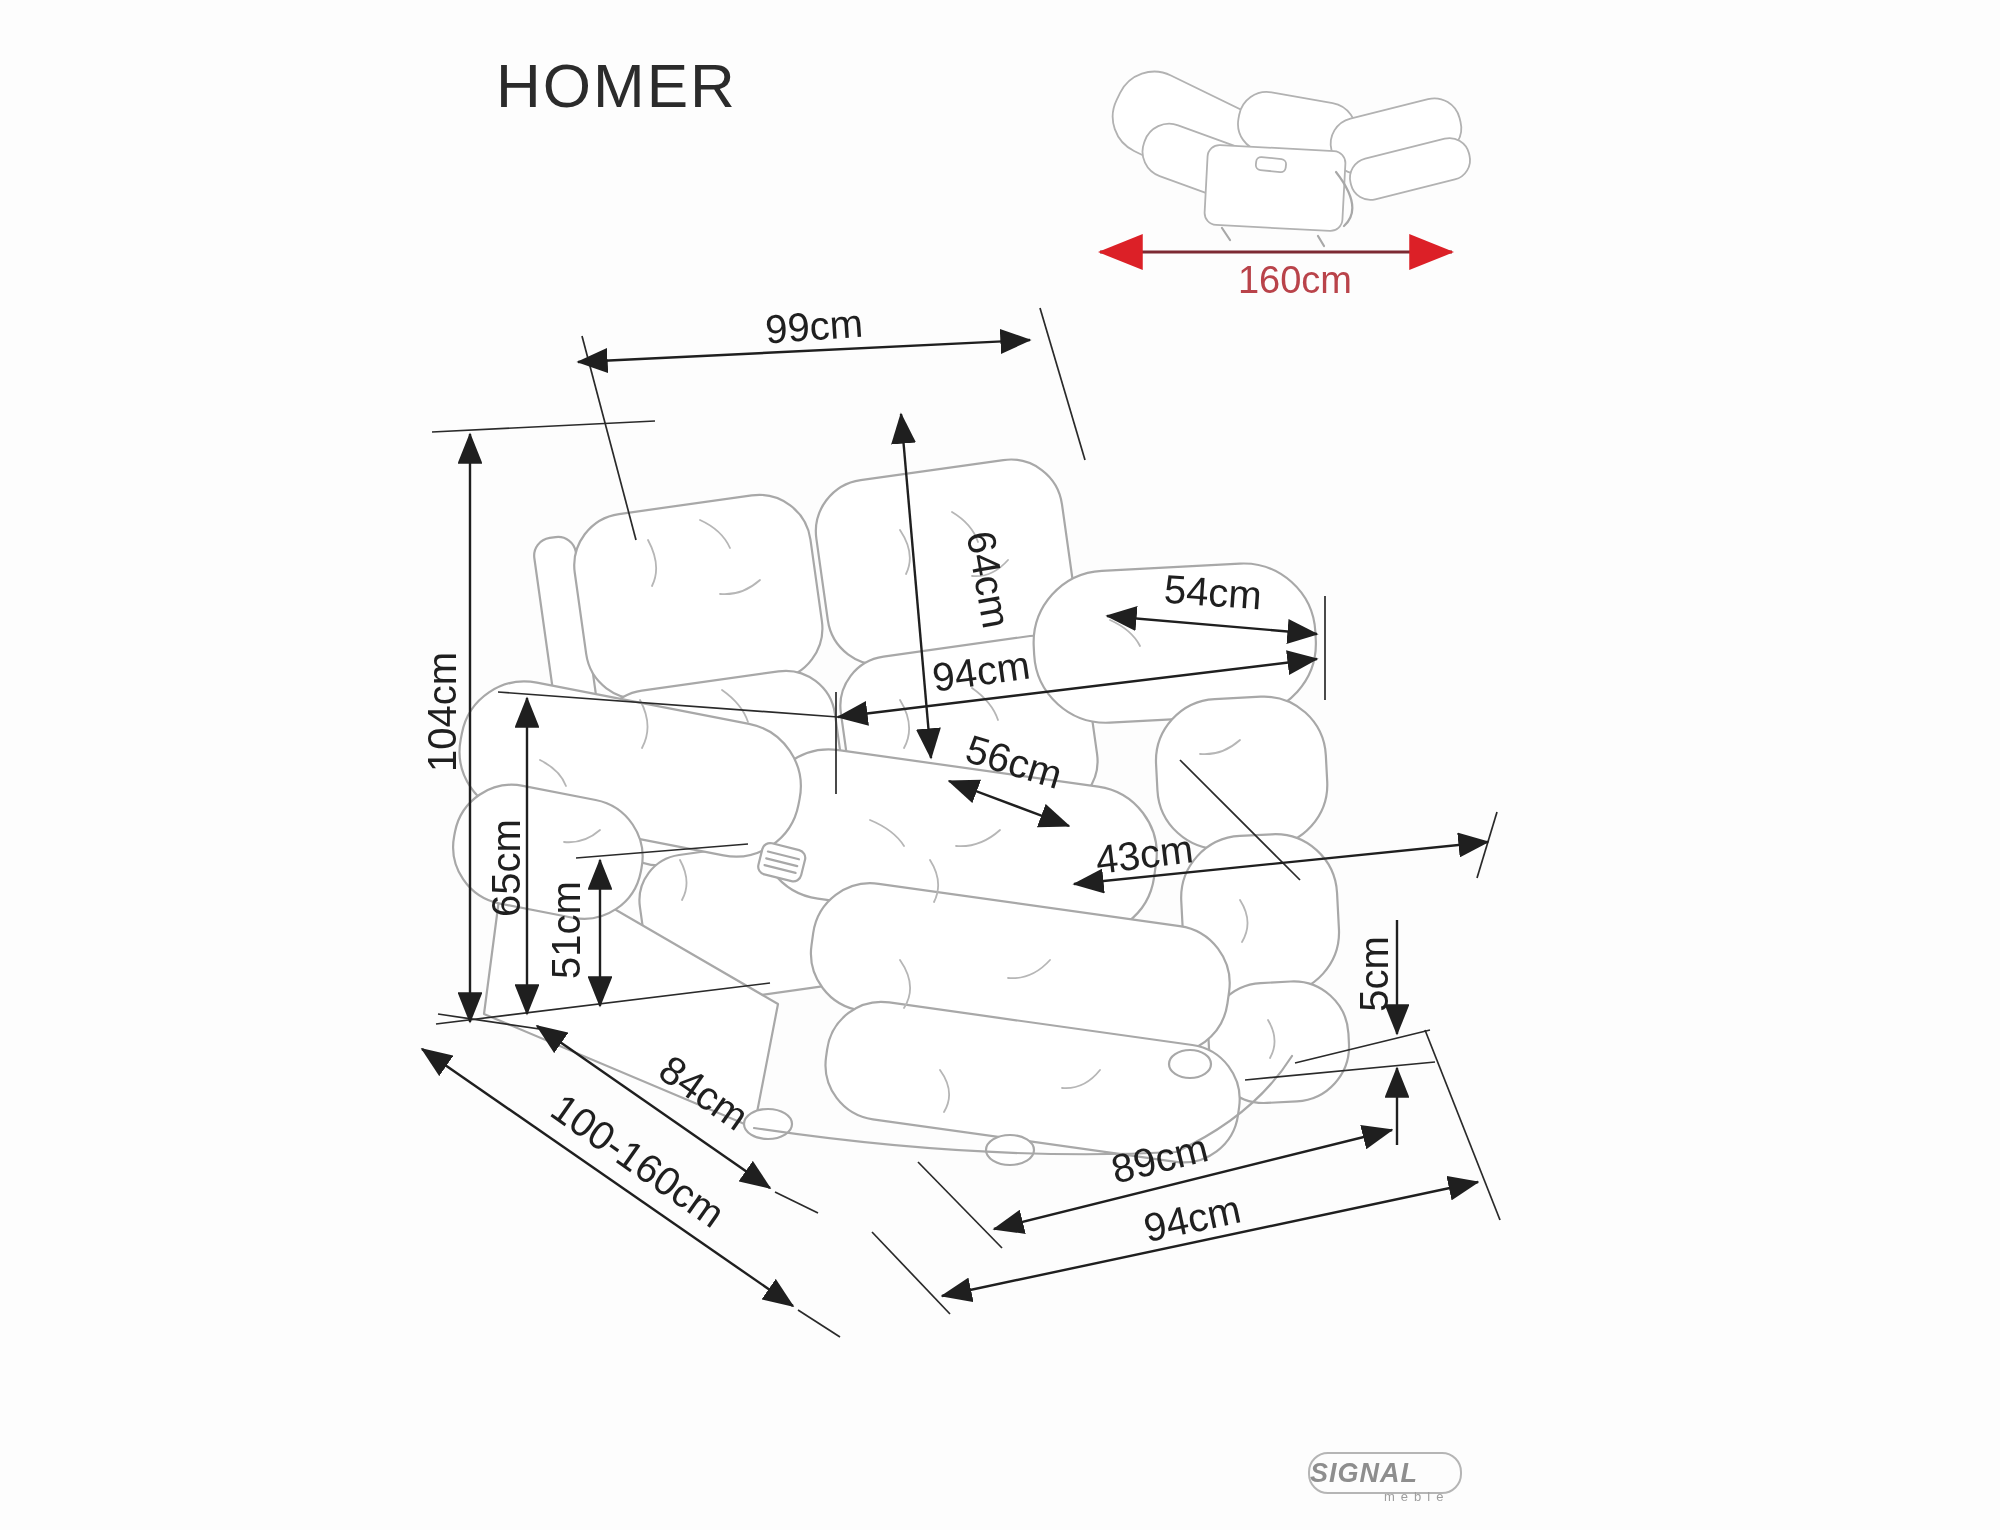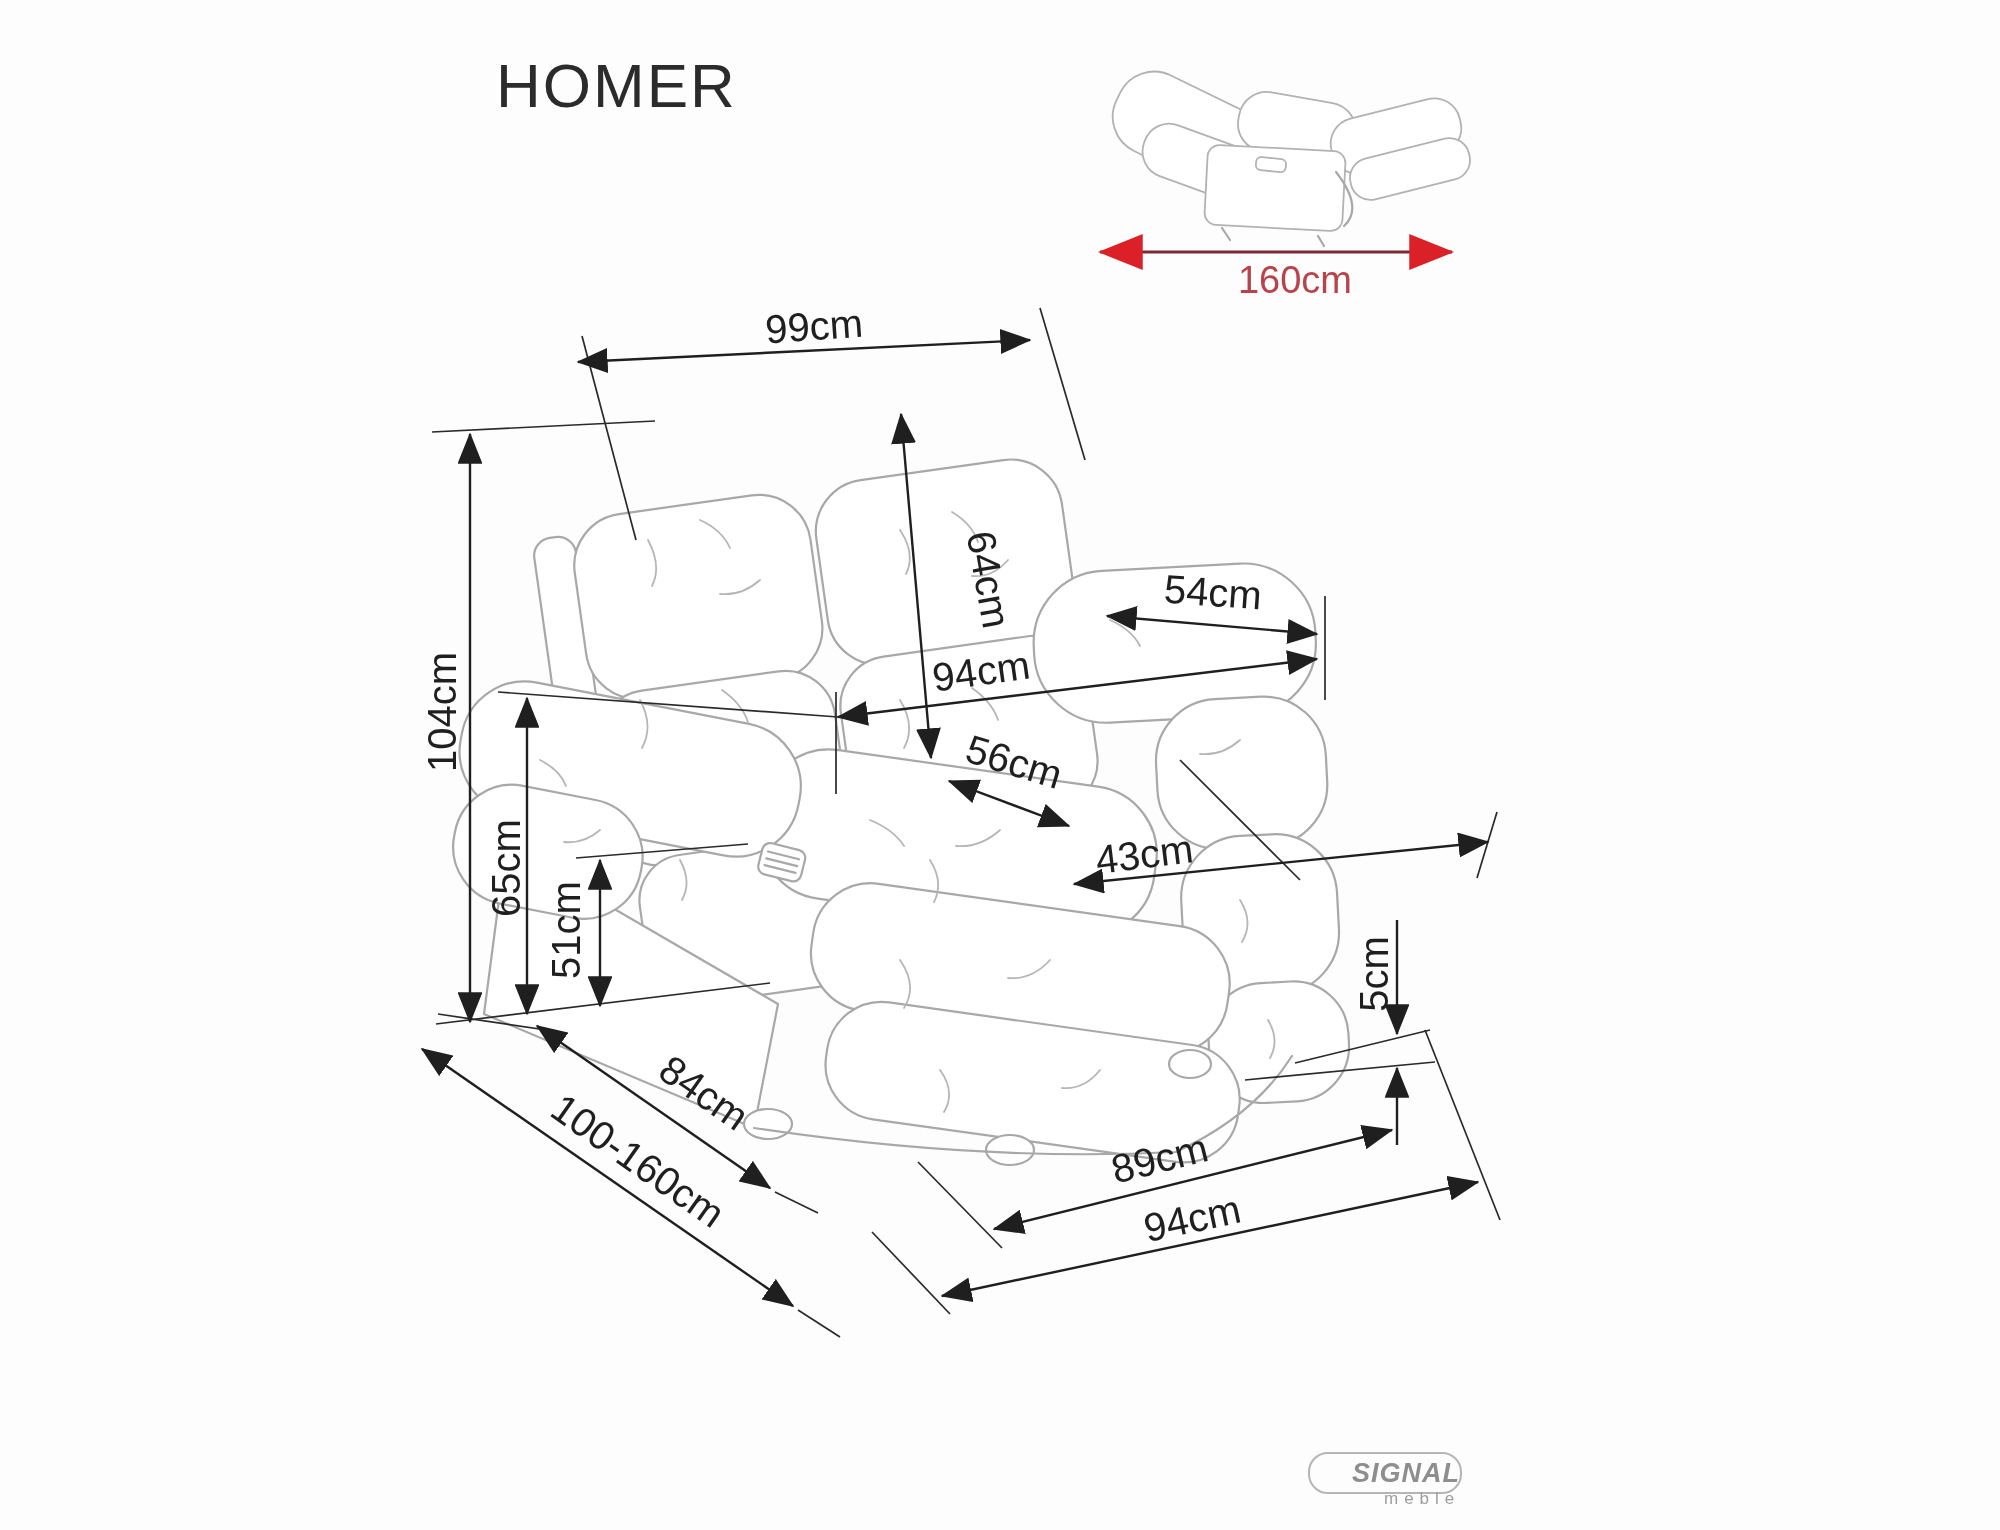--- a/index.html
+++ b/index.html
@@ -1,23 +1,23 @@
 <!DOCTYPE html>
 <html><head>
 <meta charset="utf-8">
 <style>
   html,body{margin:0;padding:0;background:#ffffff;}
   .canvas{position:relative;width:2000px;height:1530px;background:#fdfdfd;overflow:hidden;
           font-family:"Liberation Sans",sans-serif;padding-left:20px;}
   .title{position:absolute;left:496px;top:50px;font-size:62px;color:#2b2b2b;letter-spacing:2px;}
   .footer-text{position:absolute;left:462px;top:1444px;font-size:46px;color:#161616;white-space:nowrap;}
   .logo-box{position:absolute;left:1308px;top:1452px;width:150px;height:38px;border:2px solid #b5b5b5;
-            border-radius:20px;display:flex;align-items:center;justify-content:flex-end;}
+            border-radius:20px;display:flex;align-items:center;justify-content:flex-start;}
   .logo-brand{font-size:27px;font-weight:bold;font-style:italic;color:#8e8e8e;letter-spacing:1px;}
-  .logo-sub{position:absolute;left:1384px;top:1489px;font-size:17px;color:#9e9e9e;letter-spacing:6px;}
+  .logo-sub{position:absolute;left:1384px;top:1489px;font-size:13px;color:#9e9e9e;letter-spacing:6px;}
   svg{position:absolute;left:0;top:0;}
   svg text{font-family:"Liberation Sans",sans-serif;font-size:40px;fill:#1f1f1f;text-anchor:middle;}
   svg text.red{fill:#b9434a;font-size:38px;}
   .dim{stroke:#1f1f1f;stroke-width:2.4;fill:none;}
   .ext{stroke:#2a2a2a;stroke-width:1.7;fill:none;}
   .sk{stroke:#a8a8a8;stroke-width:2.2;fill:#ffffff;stroke-linejoin:round;}
   .skl{stroke:#a8a8a8;stroke-width:2.2;fill:none;stroke-linecap:round;}
   .wr{stroke:#b6b6b6;stroke-width:1.8;fill:none;stroke-linecap:round;}
   .sm{stroke:#b2b2b2;stroke-width:1.8;fill:#ffffff;stroke-linejoin:round;}
   .redline{stroke:#7d2a33;stroke-width:3;fill:none;}

